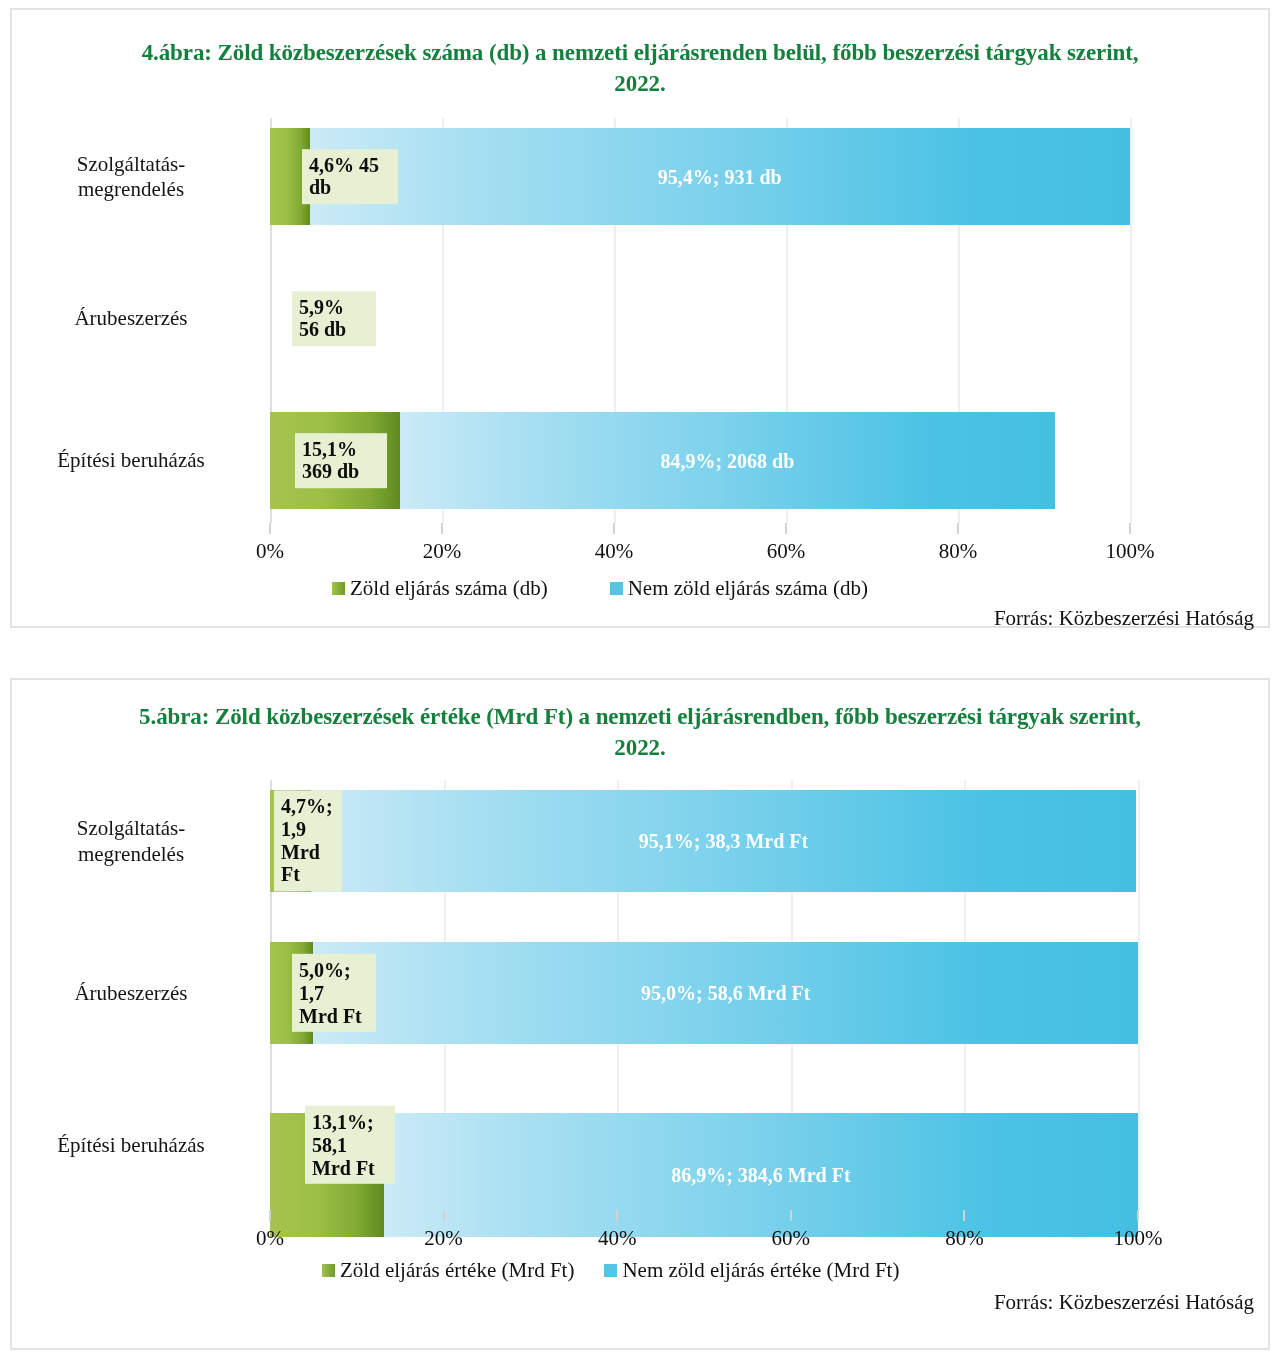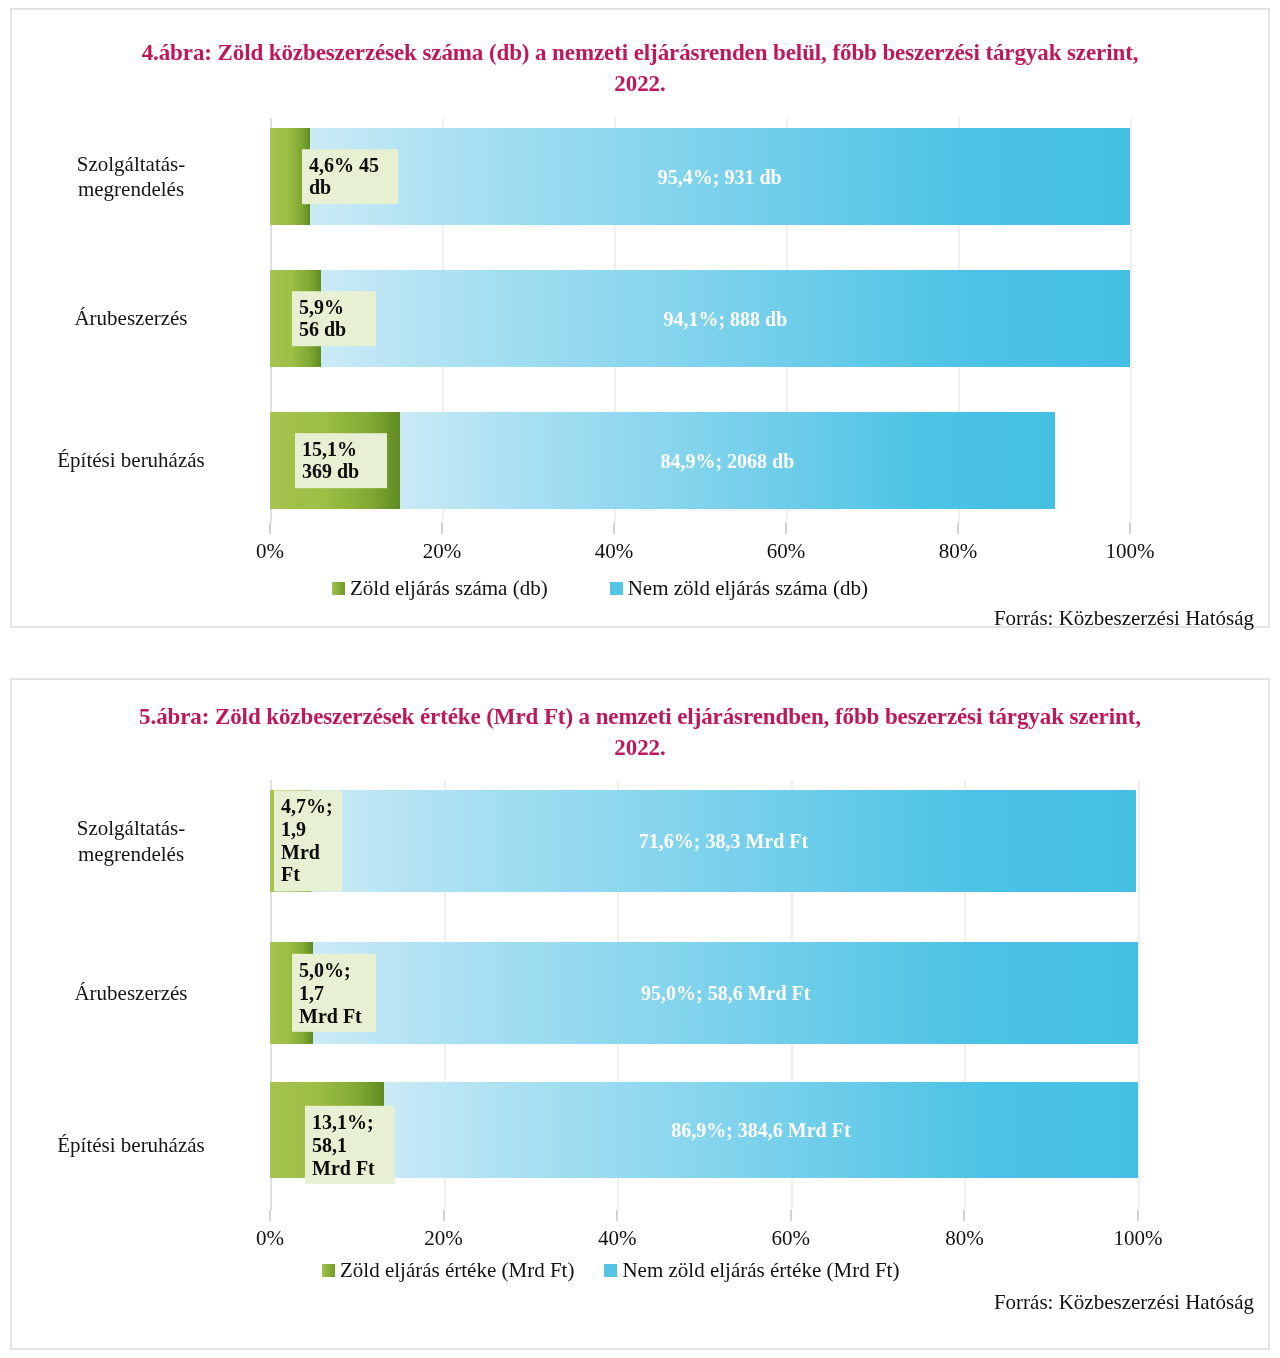--- a/index.html
+++ b/index.html
@@ -19,21 +19,21 @@
     box-sizing:border-box;
   }
   #panel-1{top:8px;height:620px;}
   #panel-2{top:678px;height:672px;}
 
   .chart-title{
     text-align:center;
     font-weight:bold;
     font-size:23px;
     line-height:1.33;
-    color:#be185d;
+    color:#15803d;
     letter-spacing:-0.1px;
     padding:0 120px;
     box-sizing:border-box;
   }
   #panel-1 .chart-title{margin-top:28px;}
   #panel-2 .chart-title{margin-top:22px;}
 
   
   .plot-wrap{position:relative;}
   .cat-axis{
@@ -168,26 +168,20 @@
           <div class="gridline" style="left: 688px;"></div>
           <div class="gridline" style="left: 860px;"></div>
           <div class="bar-row" style="top: 10px; height: 97px;">
             <div class="seg seg-green" style="width: 39.56px;"></div>
             <div class="seg seg-blue" style="width: 820.44px;">
               <div class="blue-label">95,4%; 931 db</div>
             </div>
           </div>
           <div class="green-label" style="top: 58.5px; left: 32px; width: 96px;">4,6% 45
 db</div>
-          <div class="bar-row" style="top: 152px; height: 97px;">
-            <div class="seg seg-green" style="width: 50.74px;"></div>
-            <div class="seg seg-blue" style="width: 809.26px;">
-              <div class="blue-label">94,1%; 888 db</div>
-            </div>
-          </div>
           <div class="green-label" style="top: 200.5px; left: 22px; width: 84px;">5,9%
 56 db</div>
           <div class="bar-row" style="top: 294px; height: 97px;">
             <div class="seg seg-green" style="width: 129.86px;"></div>
             <div class="seg seg-blue" style="width: 655px;">
               <div class="blue-label">84,9%; 2068 db</div>
             </div>
           </div>
           <div class="green-label" style="top: 342.5px; left: 25px; width: 92px;">15,1%
 369 db</div>
@@ -240,36 +234,36 @@
       <div class="plot-area" id="area2" style="height: 430px; width: 868px; left: 258px;">
           <div class="gridline axis0" style="left: 0px;"></div>
           <div class="gridline" style="left: 173.6px;"></div>
           <div class="gridline" style="left: 347.2px;"></div>
           <div class="gridline" style="left: 520.8px;"></div>
           <div class="gridline" style="left: 694.4px;"></div>
           <div class="gridline" style="left: 868px;"></div>
           <div class="bar-row" style="top: 10px; height: 102px;">
             <div class="seg seg-green" style="width: 40.796px;"></div>
             <div class="seg seg-blue" style="width: 825.468px;">
-              <div class="blue-label">71,6%; 38,3 Mrd Ft</div>
+              <div class="blue-label">95,1%; 38,3 Mrd Ft</div>
             </div>
           </div>
           <div class="green-label" style="top: 61px; left: 4px; width: 68px;">4,7%;
 1,9
 Mrd Ft</div>
           <div class="bar-row" style="top: 162px; height: 102px;">
             <div class="seg seg-green" style="width: 43.4px;"></div>
             <div class="seg seg-blue" style="width: 824.6px;">
               <div class="blue-label">95,0%; 58,6 Mrd Ft</div>
             </div>
           </div>
           <div class="green-label" style="top: 213px; left: 22px; width: 84px;">5,0%;
 1,7
 Mrd Ft</div>
-          <div class="bar-row" style="top: 302px; height: 96px;">
+          <div class="bar-row" style="top: 333px; height: 124px;">
             <div class="seg seg-green" style="width: 113.708px;"></div>
             <div class="seg seg-blue" style="width: 754.292px;">
               <div class="blue-label">86,9%; 384,6 Mrd Ft</div>
             </div>
           </div>
           <div class="green-label" style="top: 365px; left: 35px; width: 90px;">13,1%;
 58,1
 Mrd Ft</div>
         </div>
       <div class="tick-axis" id="ticks2" style="top: 430px; left: 258px; width: 868px;">

